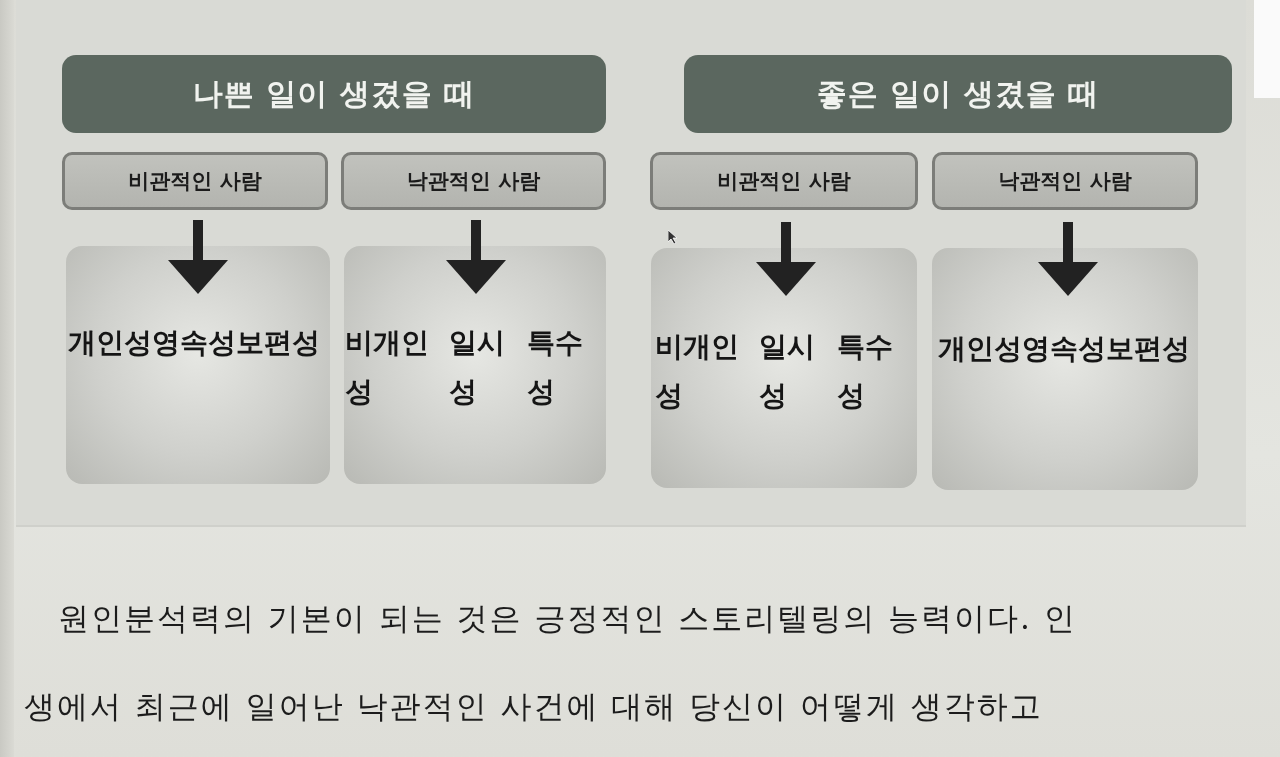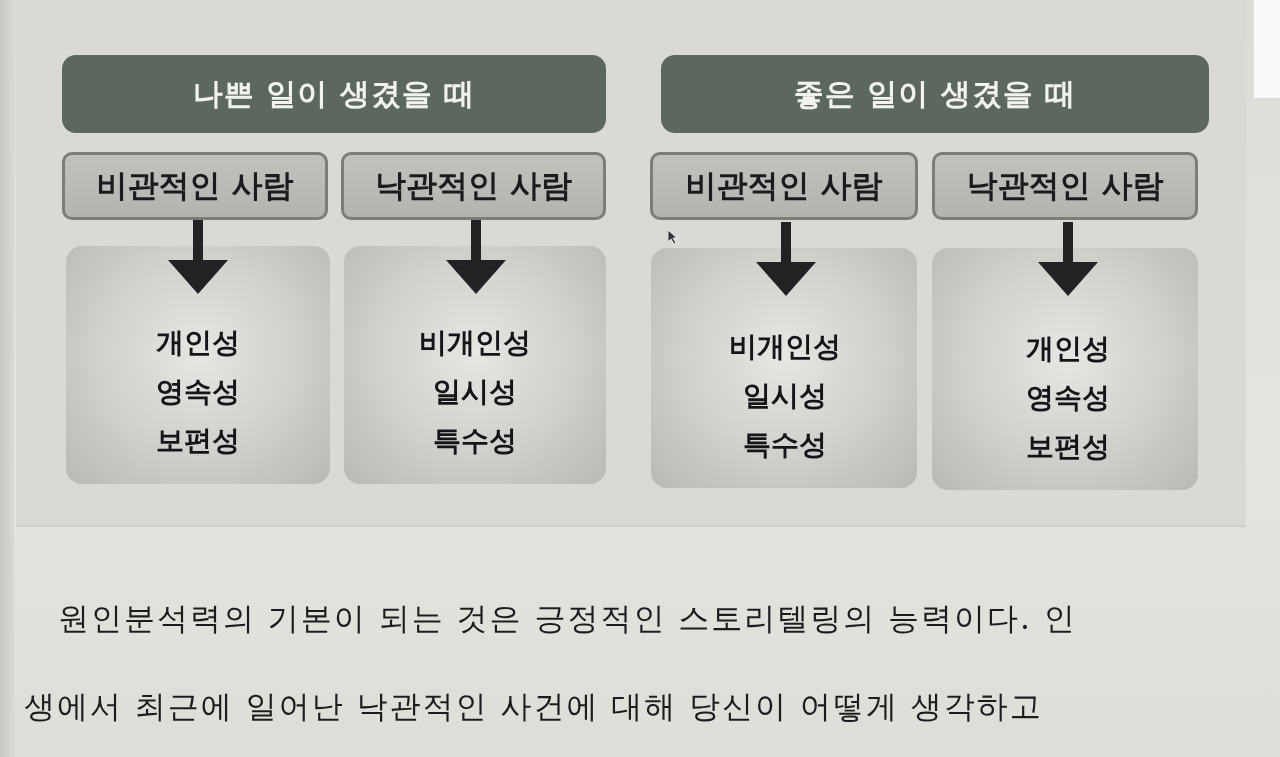--- a/index.html
+++ b/index.html
@@ -23,35 +23,35 @@
   }
   .header-bar {
     position: absolute; top: 47px; height: 78px;
     background: #5b675f; border-radius: 14px;
     color: #f1f3ef; font-size: 30px; font-weight: bold;
     display: flex; align-items: center; justify-content: center;
     letter-spacing: 1px;
     margin-top: 8px;
   }
   .person-box {
-    position: absolute; top: 152px; height: 68px;
+    position: absolute; top: 152px; height: 58px;
     background: linear-gradient(180deg, #c1c2bd, #b3b4af);
     border: 3px solid #7c7d79; border-radius: 10px; box-sizing: border-box;
-    font-size: 31px; font-weight: bold; color: #1b1b1b;
+    font-size: 21px; font-weight: bold; color: #1b1b1b;
     display: flex; align-items: center; justify-content: center;
   }
   .result-box {
     position: absolute; top: 246px; height: 238px;
     border-radius: 16px;
     background: radial-gradient(ellipse at 50% 45%, #e6e7e3 0%, #cfd0cc 55%, #b8b9b4 100%);
   }
   .arrow { position: absolute; width: 64px; height: 76px; }
   .traits {
     position: absolute; top: 318px; width: 260px;
-    display: flex; flex-direction: column; align-items: center;
+    display: flex; flex-direction: row; align-items: center;
     font-size: 28px; font-weight: bold; color: #151515; line-height: 49px;
   }
   .body-text {
     position: absolute; left: 24px; width: 1230px;
     font-family: "DejaVu Serif", serif; font-size: 31px; color: #1c1c1c;
     white-space: nowrap; letter-spacing: 2px;
   }
   .cursor { position: absolute; left: 668px; top: 230px; width: 10px; height: 14px; }
 </style>
 </head>
@@ -81,21 +81,21 @@
   <span>개인성</span>
   <span>영속성</span>
   <span>보편성</span>
 </div>
 <div class="traits" style="left:345px;">
   <span>비개인성</span>
   <span>일시성</span>
   <span>특수성</span>
 </div>
 
-<div class="header-bar" style="left:661px;width:548px;">좋은 일이 생겼을 때</div>
+<div class="header-bar" style="left:684px;width:548px;">좋은 일이 생겼을 때</div>
 <div class="person-box" style="left:650px;width:268px;">비관적인 사람</div>
 <div class="person-box" style="left:932px;width:266px;">낙관적인 사람</div>
 
 <div class="result-box" style="left:651px;width:266px;top:248px;height:240px;"></div>
 <div class="result-box" style="left:932px;width:266px;top:248px;height:242px;"></div>
 
 <svg class="arrow" style="left:754px;top:222px;" viewBox="0 0 64 76">
     <rect x="27" y="0" width="10" height="44" fill="#222"></rect>
     <polygon points="2,40 62,40 32,74" fill="#222"></polygon>
   </svg>

